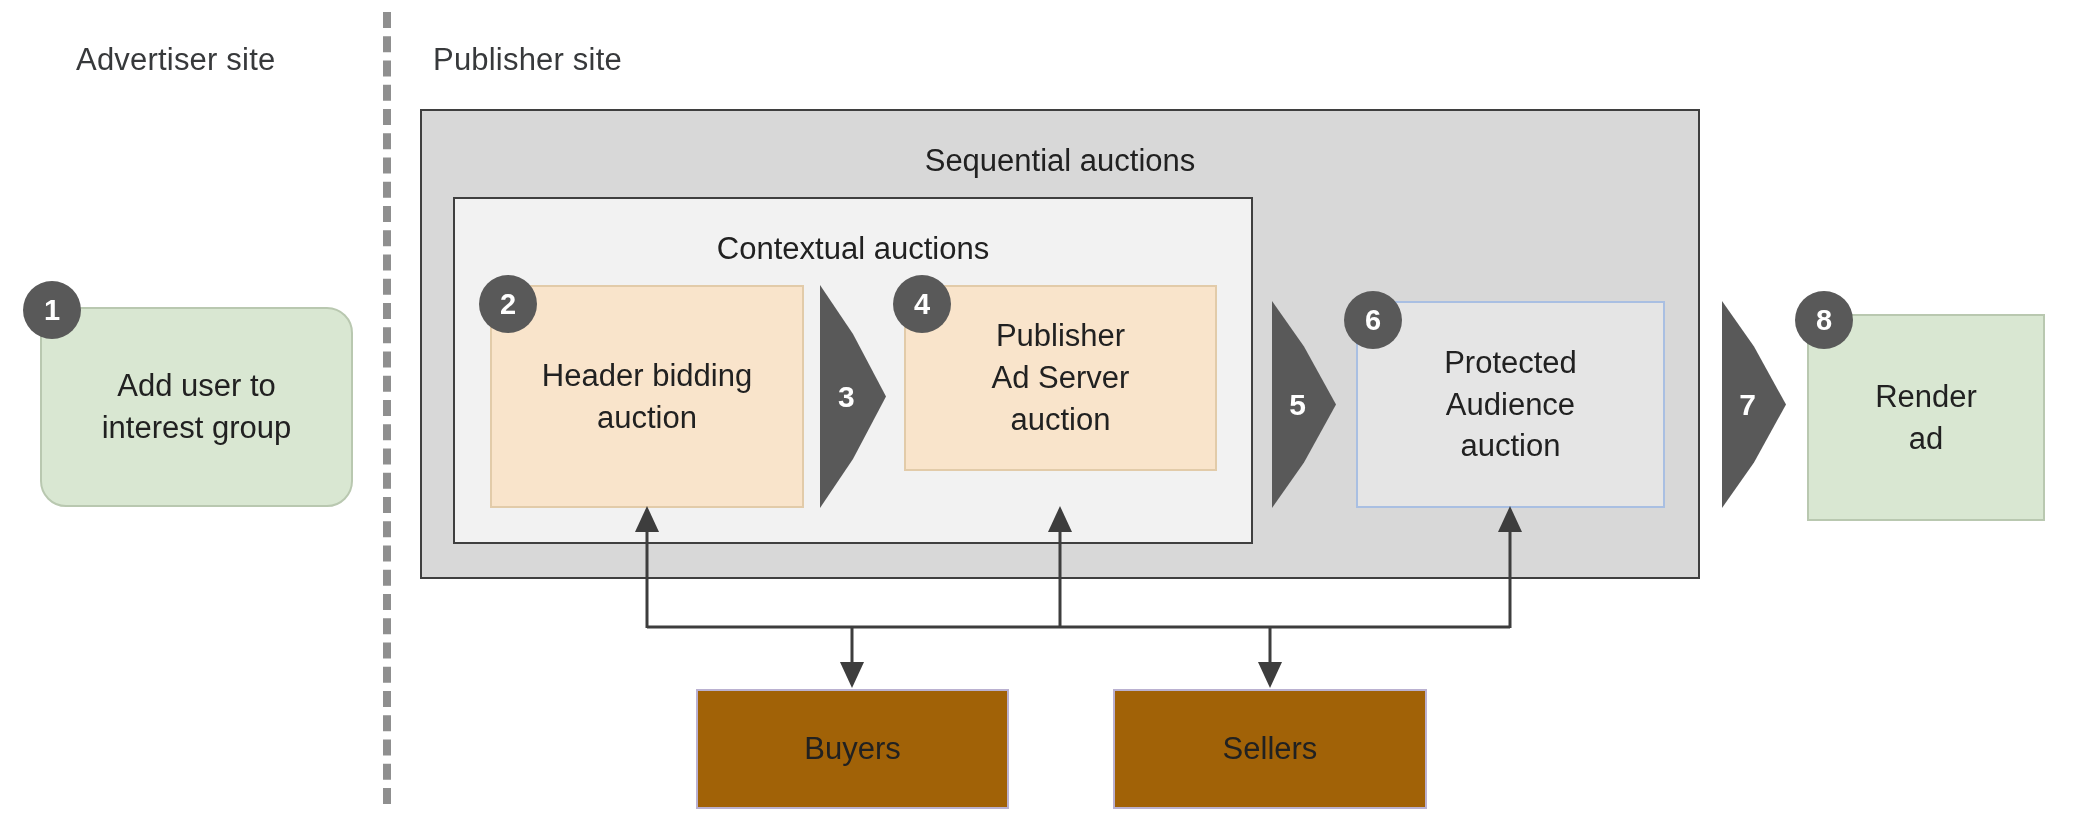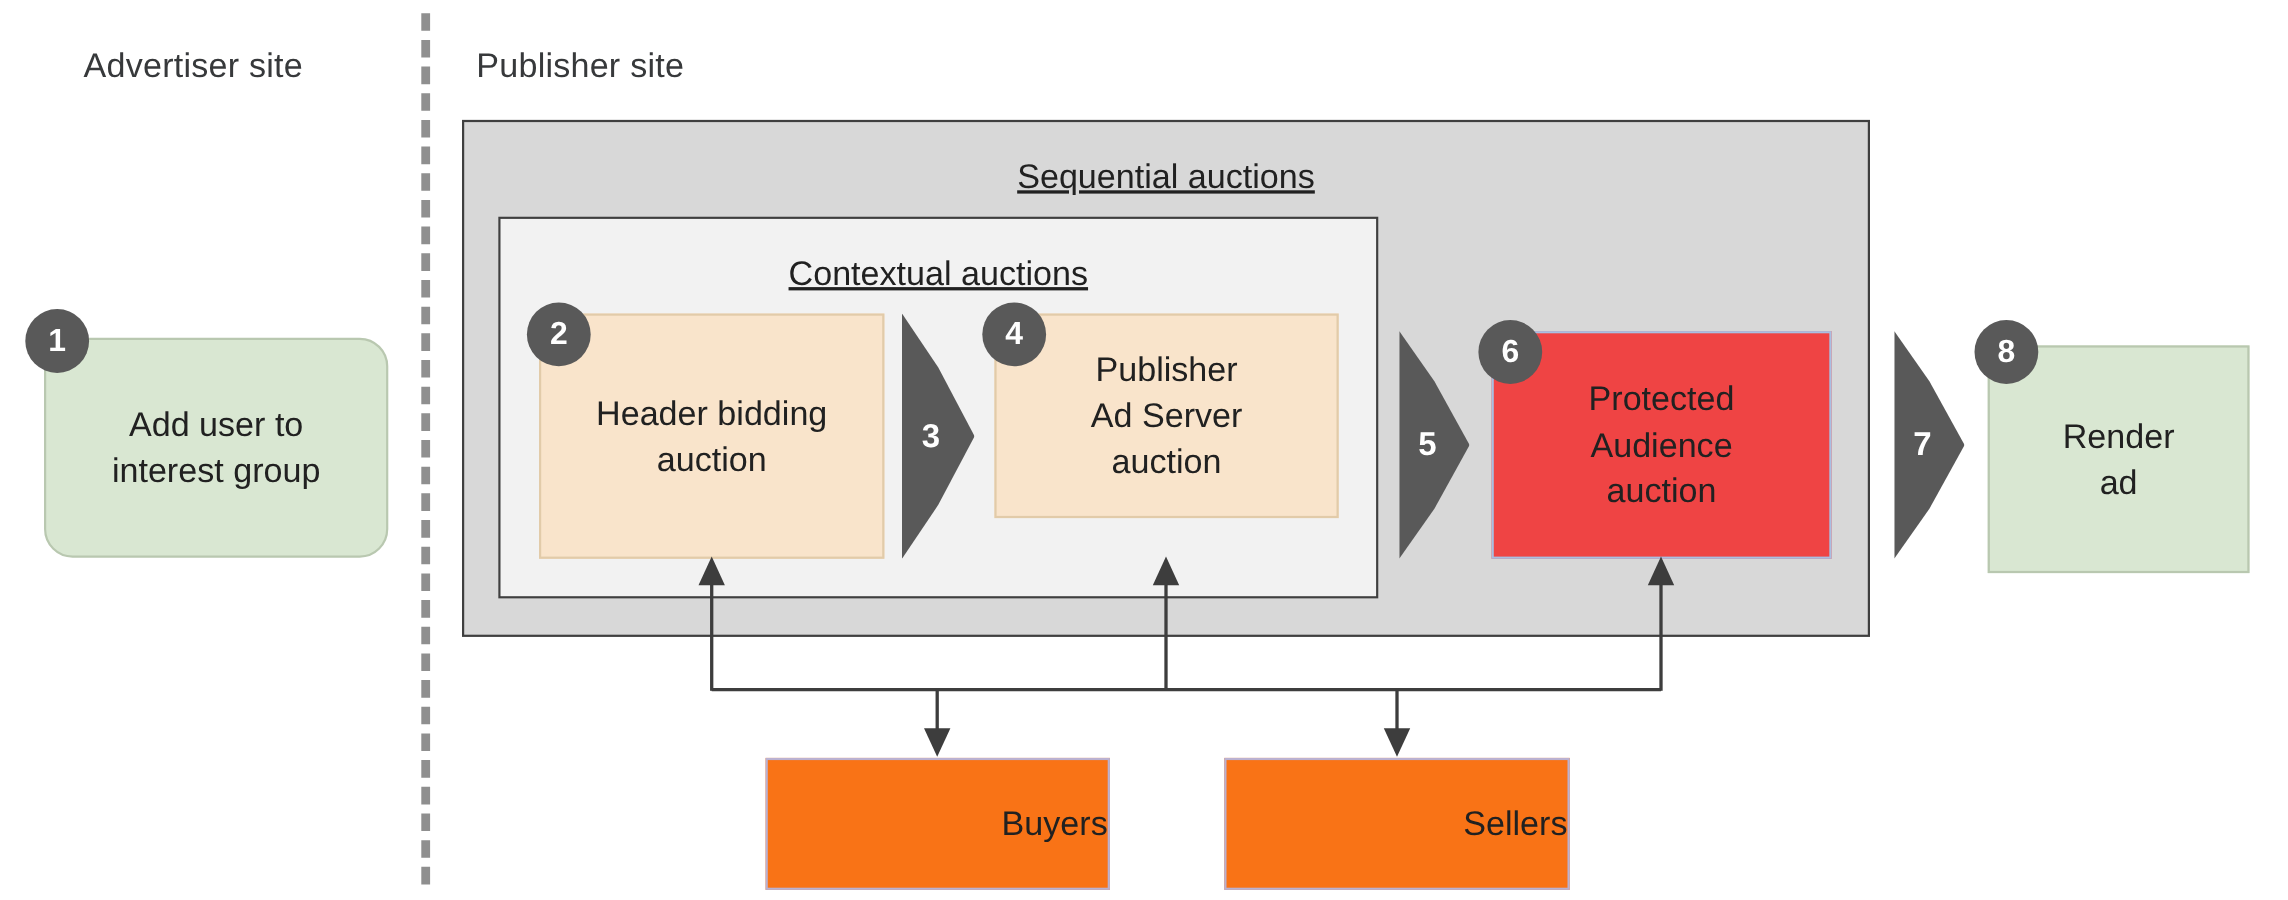--- a/index.html
+++ b/index.html
@@ -38,39 +38,38 @@
   }
   .panel-sequential { left: 420px; top: 109px; width: 1280px; height: 470px; background: #d8d8d8; }
   .panel-contextual { left: 453px; top: 197px; width: 800px;  height: 347px; background: #f2f2f2; }
   .panel-title {
     position: absolute;
     left: 0; right: 0;
     top: 32px;
     text-align: center;
     font-size: 31px;
     color: #212121;
-    text-decoration: underline;
   }
 
   .node {
     position: absolute;
     display: flex;
     align-items: center;
     justify-content: center;
     text-align: center;
     font-size: 31px;
     line-height: 1.35;
     border: 2px solid;
   }
   .node .node-label { white-space: pre-line; }
 
   .node-green  { background: #d9e7d2; border-color: #b9c8b0; }
   .node-orange { background: #f9e4cb; border-color: #e2cba9; }
-  .node-blue   { background: #ef4444; border-color: #a9bfe2; }
-  .node-purple { background: #f97316; border-color: #bab1d1; justify-content: flex-end; }
+  .node-blue   { background: #e5e5e5; border-color: #a9bfe2; }
+  .node-purple { background: #a16207; border-color: #bab1d1; }
 
   .node-add-user        { left: 40px;   top: 307px; width: 313px; height: 200px; border-radius: 26px; }
   .node-header-bidding  { left: 490px;  top: 285px; width: 314px; height: 223px; }
   .node-pub-ad-server   { left: 904px;  top: 285px; width: 313px; height: 186px; }
   .node-protected       { left: 1356px; top: 301px; width: 309px; height: 207px; }
   .node-render-ad       { left: 1807px; top: 314px; width: 238px; height: 207px; }
   .node-buyers          { left: 696px;  top: 689px; width: 313px; height: 120px; }
   .node-sellers         { left: 1113px; top: 689px; width: 314px; height: 120px; }
 
   .badge {

